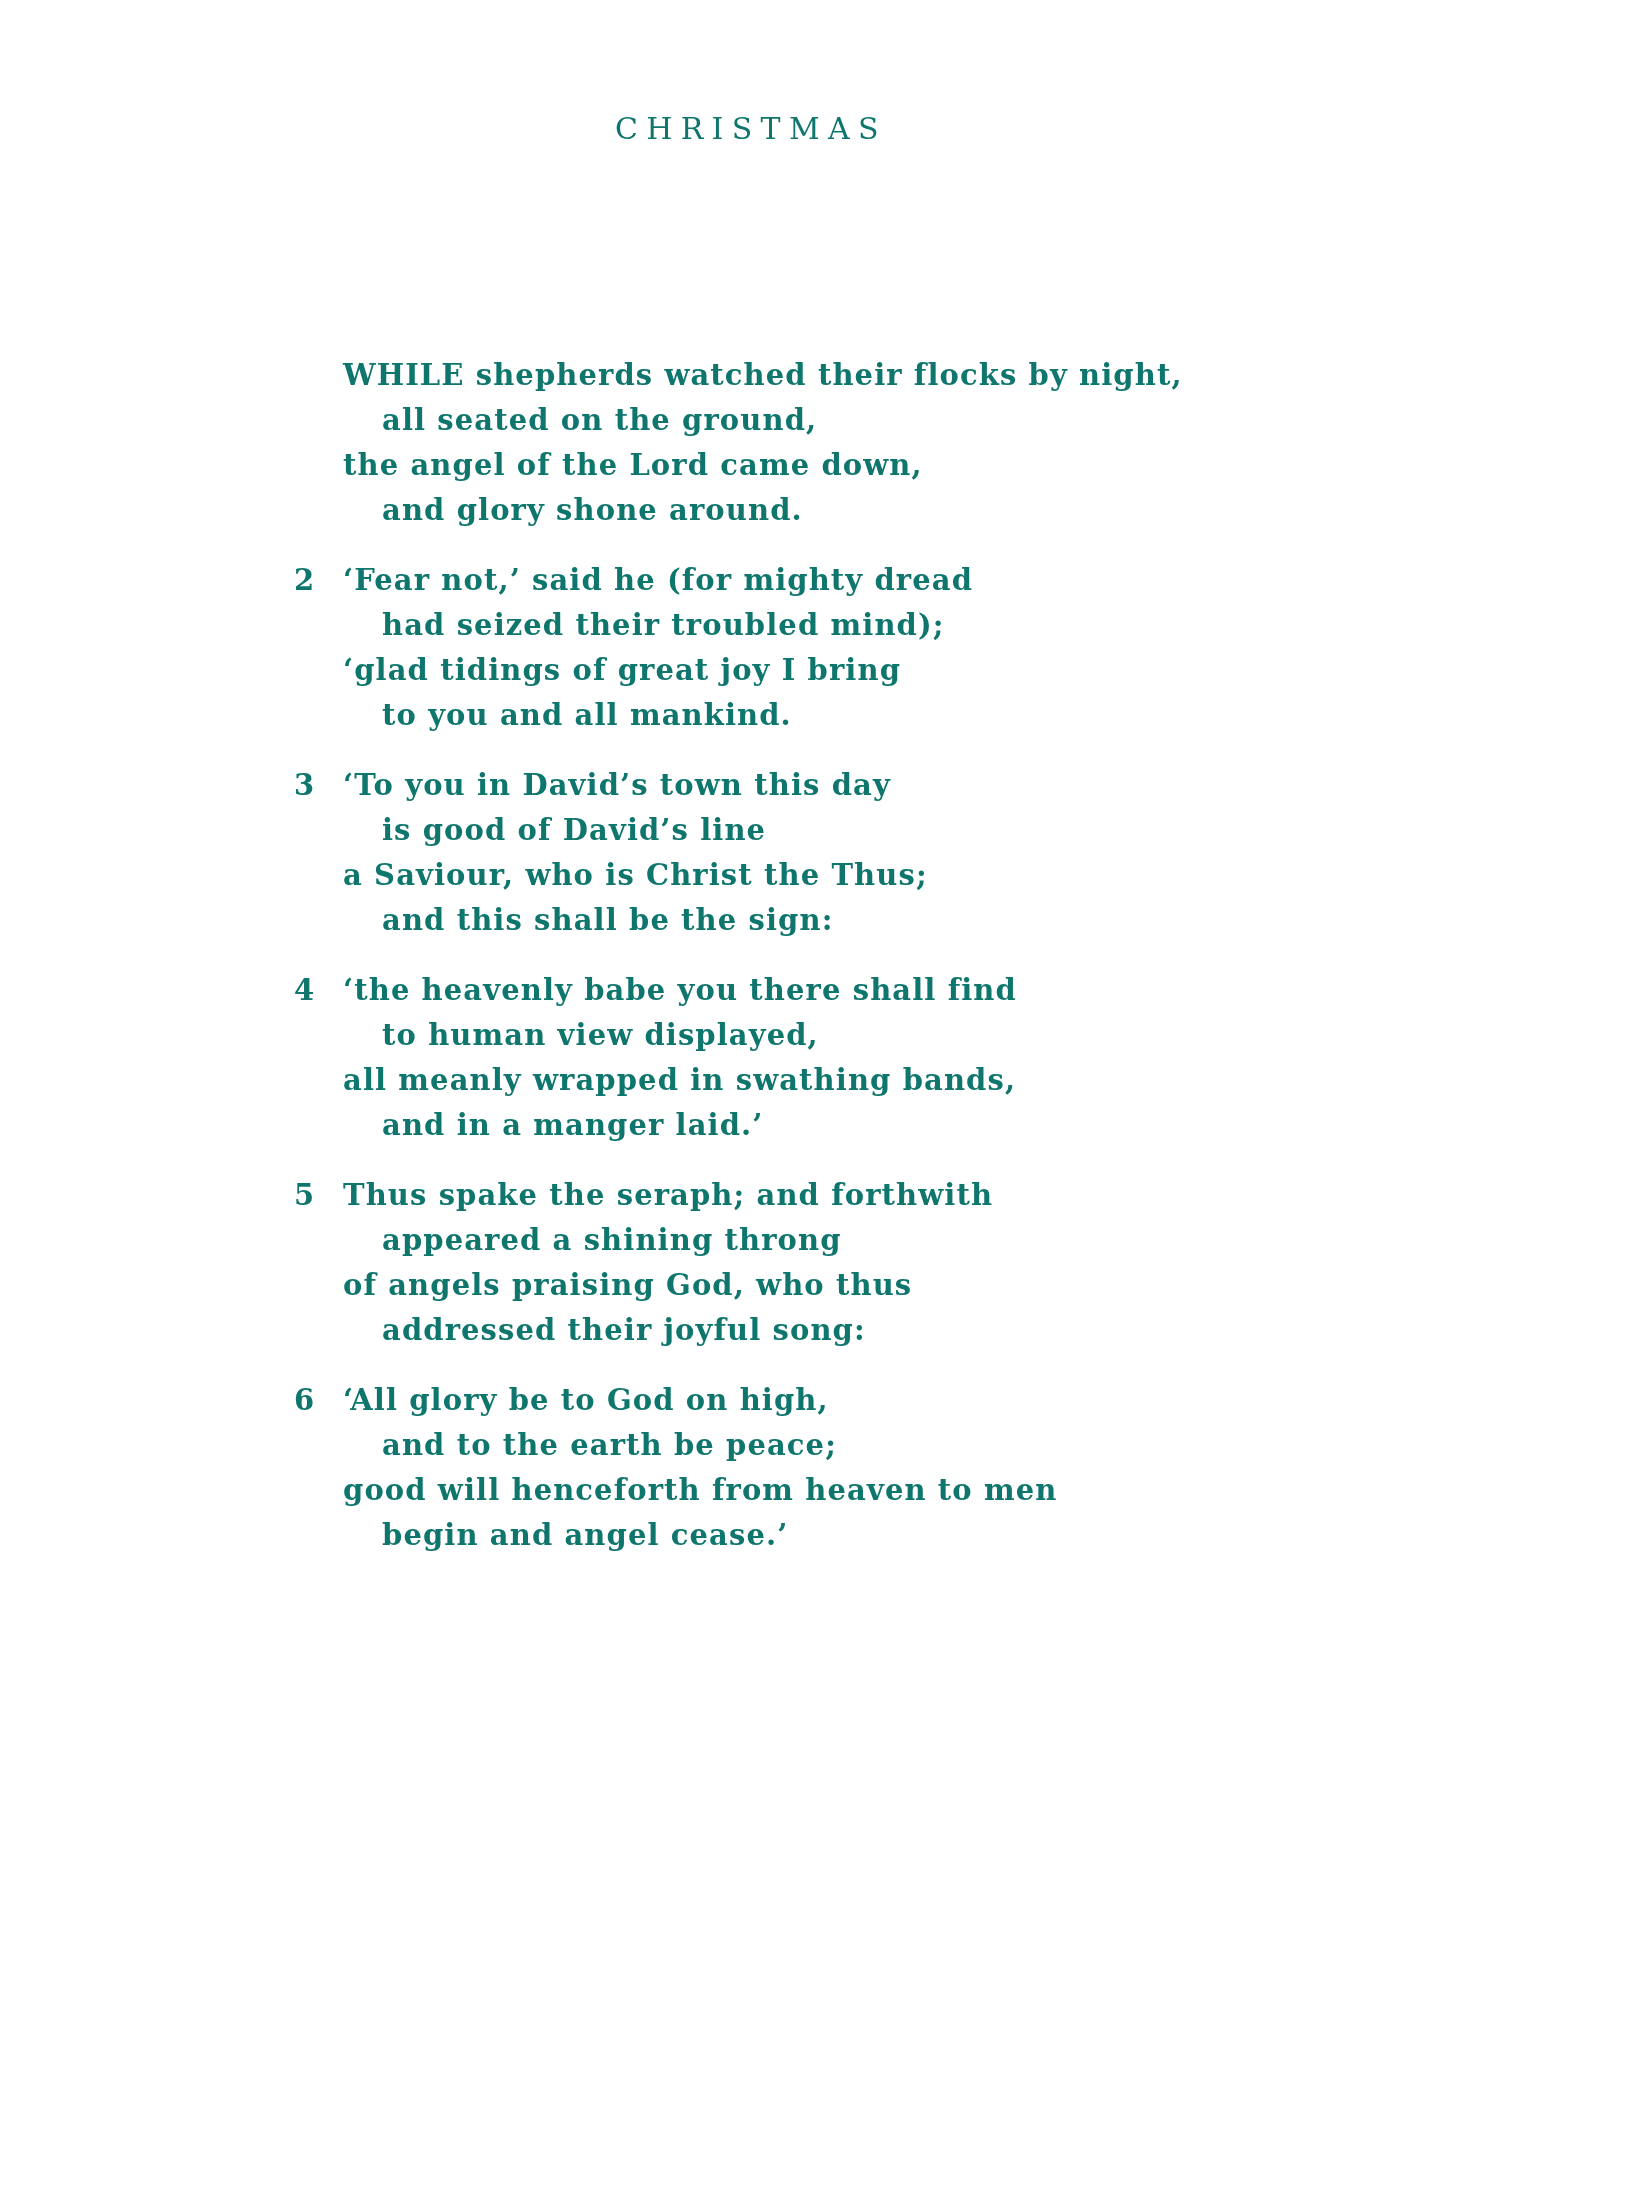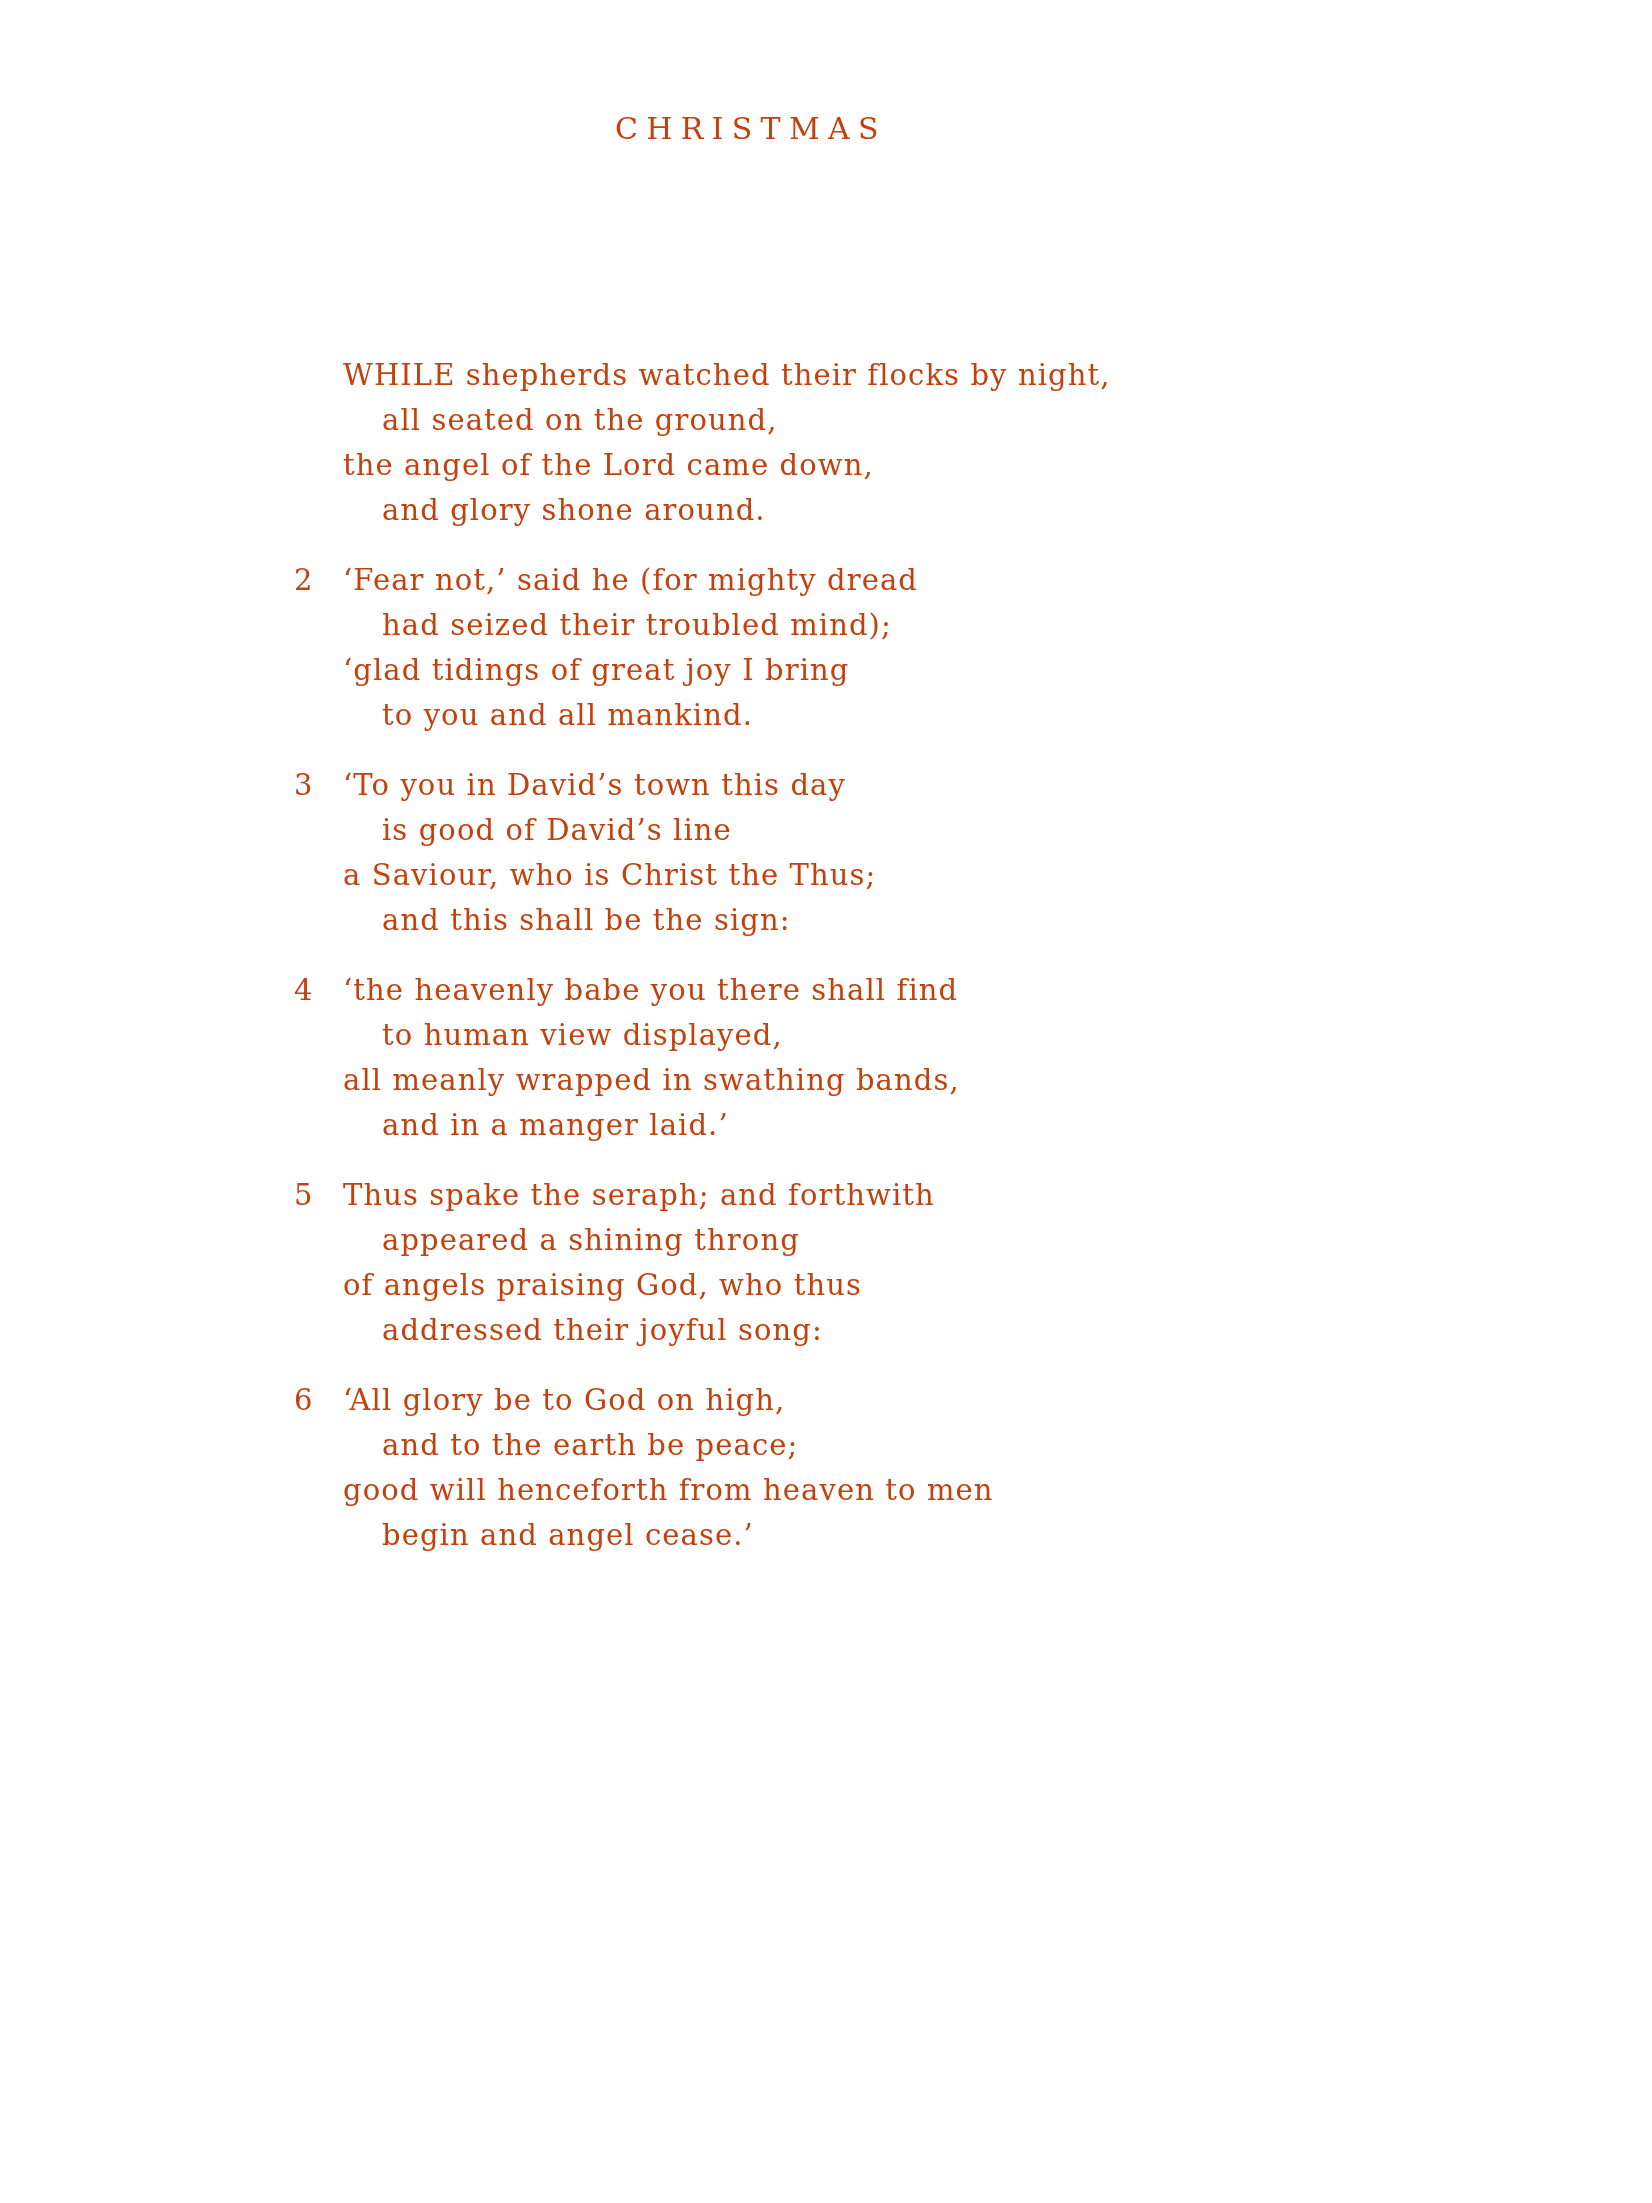--- a/index.html
+++ b/index.html
@@ -7,39 +7,40 @@
     padding: 0;
     width: 1653px;
     height: 2204px;
     background: #ffffff;
   }
   .page {
     position: relative;
     width: 1653px;
     height: 1573px;
     background: #ffffff;
-    color: #c2410c;
+    color: #0f766e;
     font-family: "DejaVu Serif", serif;
     overflow: hidden;
   }
   .running-head {
     position: absolute;
     top: 111px;
     left: 615px;
     font-size: 30px;
     letter-spacing: 8.3px;
     white-space: nowrap;
   }
   .poem {
     position: absolute;
     left: 294px;
     top: 353px;
     font-size: 29px;
     line-height: 45px;
     letter-spacing: 1.1px;
+    font-weight: bold;
   }
   .stanza {
     display: flex;
     margin-bottom: 25px;
   }
   .verse-number {
     flex: 0 0 49px;
     width: 49px;
   }
   .verse-lines .line {

